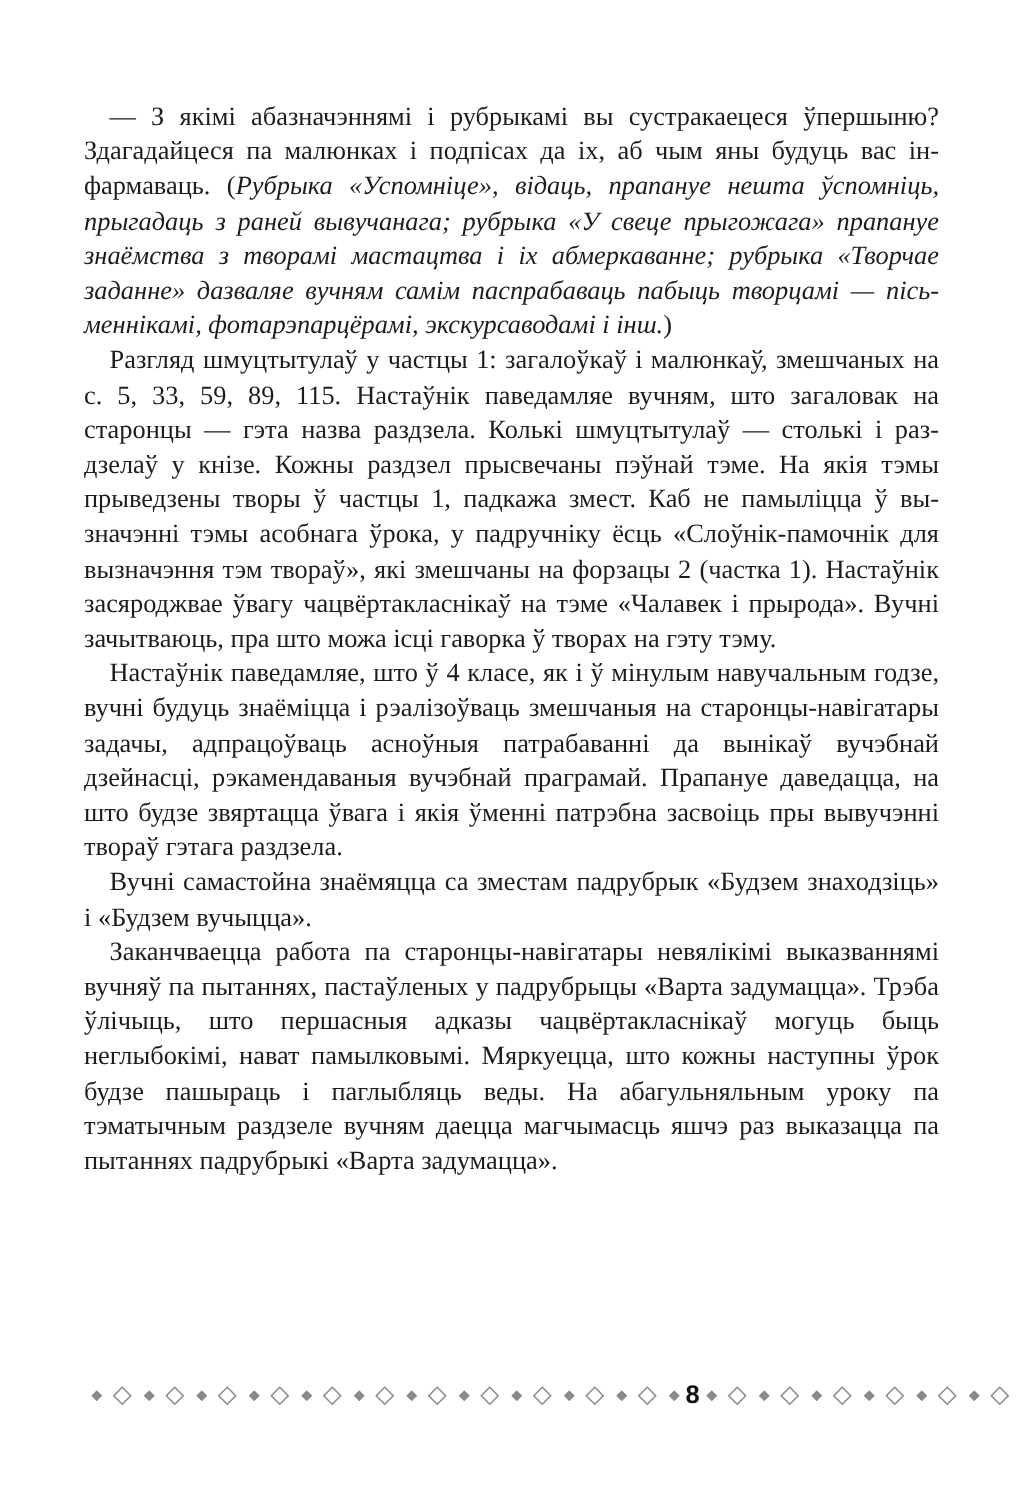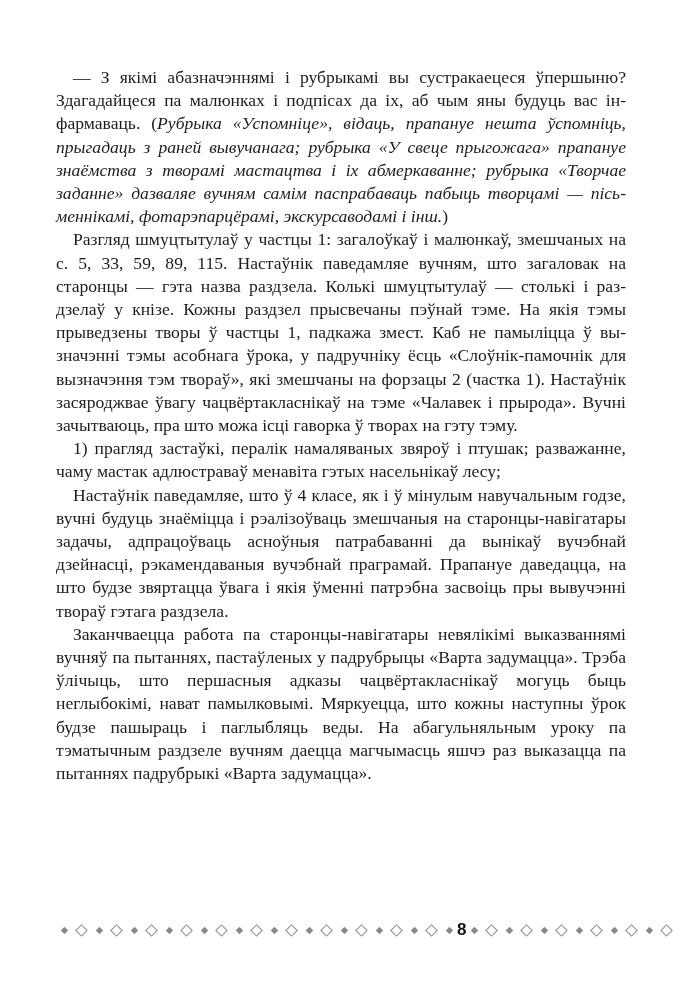--- a/index.html
+++ b/index.html
@@ -21,22 +21,22 @@
   .d-s { width:5px; height:5px; margin:0 5.5px; background:#8a8a8a; border-width:1px;}
   .d-b { width:9px; height:9px; margin:0 5px; }
   .pnum { font-family:"Liberation Sans", "DejaVu Sans", sans-serif; font-weight:bold; font-size:17px; color:#111; width:40px; text-align:center; }
 </style>
 </head>
 <body>
 
 <div class="page">
   <p><span>— З якімі абазначэннямі і рубрыкамі вы сустракаецеся ўпершыню? Здагадайцеся па малюнках і подпісах да іх, аб чым яны будуць вас ін­фармаваць. (</span><span class="it">Рубрыка «Успомніце», відаць, прапануе нешта ўспомніць, прыгадаць з раней вывучанага; рубрыка «У свеце прыгожага» прапануе знаёмства з творамі мастацтва і іх абмеркаванне; рубрыка «Творчае заданне» дазваляе вучням самім паспрабаваць пабыць творцамі — пісь­меннікамі, фотарэпарцёрамі, экскурсаводамі і інш.</span><span>)</span></p>
   <p>Разгляд шмуцтытулаў у частцы 1: загалоўкаў і малюнкаў, змешчаных на с. 5, 33, 59, 89, 115. Настаўнік паведамляе вучням, што загаловак на старонцы — гэта назва раздзела. Колькі шмуцтытулаў — столькі і раз­дзелаў у кнізе. Кожны раздзел прысвечаны пэўнай тэме. На якія тэмы прыведзены творы ў частцы 1, падкажа змест. Каб не памыліцца ў вы­значэнні тэмы асобнага ўрока, у падручніку ёсць «Слоўнік-памочнік для вызначэння тэм твораў», які змешчаны на форзацы 2 (частка 1). На­стаўнік засяроджвае ўвагу чацвёртакласнікаў на тэме «Чалавек і прыро­да». Вучні зачытваюць, пра што можа ісці гаворка ў творах на гэту тэму.</p>
-  <p>1) прагляд застаўкі, пералік намаляваных звяроў і птушак; разважан­не, чаму мастак адлюстраваў менавіта гэтых насельнікаў лесу;</p>
   <p>Настаўнік паведамляе, што ў 4 класе, як і ў мінулым навучальным годзе, вучні будуць знаёміцца і рэалізоўваць змешчаныя на старон­цы-навігатары задачы, адпрацоўваць асноўныя патрабаванні да вынікаў вучэбнай дзейнасці, рэкамендаваныя вучэбнай праграмай. Прапануе даведацца, на што будзе звяртацца ўвага і якія ўменні патрэбна засвоіць пры вывучэнні твораў гэтага раздзела.</p>
+  <p>Вучні самастойна знаёмяцца са зместам падрубрык «Будзем знахо­дзіць» і «Будзем вучыцца».</p>
   <p>Заканчваецца работа па старонцы-навігатары невялікімі выказван­нямі вучняў па пытаннях, пастаўленых у падрубрыцы «Варта задумац­ца». Трэба ўлічыць, што першасныя адказы чацвёртакласнікаў могуць быць неглыбокімі, нават памылковымі. Мяркуецца, што кожны наступ­ны ўрок будзе пашыраць і паглыбляць веды. На абагульняльным уроку па тэматычным раздзеле вучням даецца магчымасць яшчэ раз выказац­ца па пытаннях падрубрыкі «Варта задумацца».</p>
 </div>
 
 <div class="footer">
   <div class="orn" id="orn-left">
       <span class="d-s"></span>
       <span class="d-b"></span>
       <span class="d-s"></span>
       <span class="d-b"></span>
       <span class="d-s"></span>

